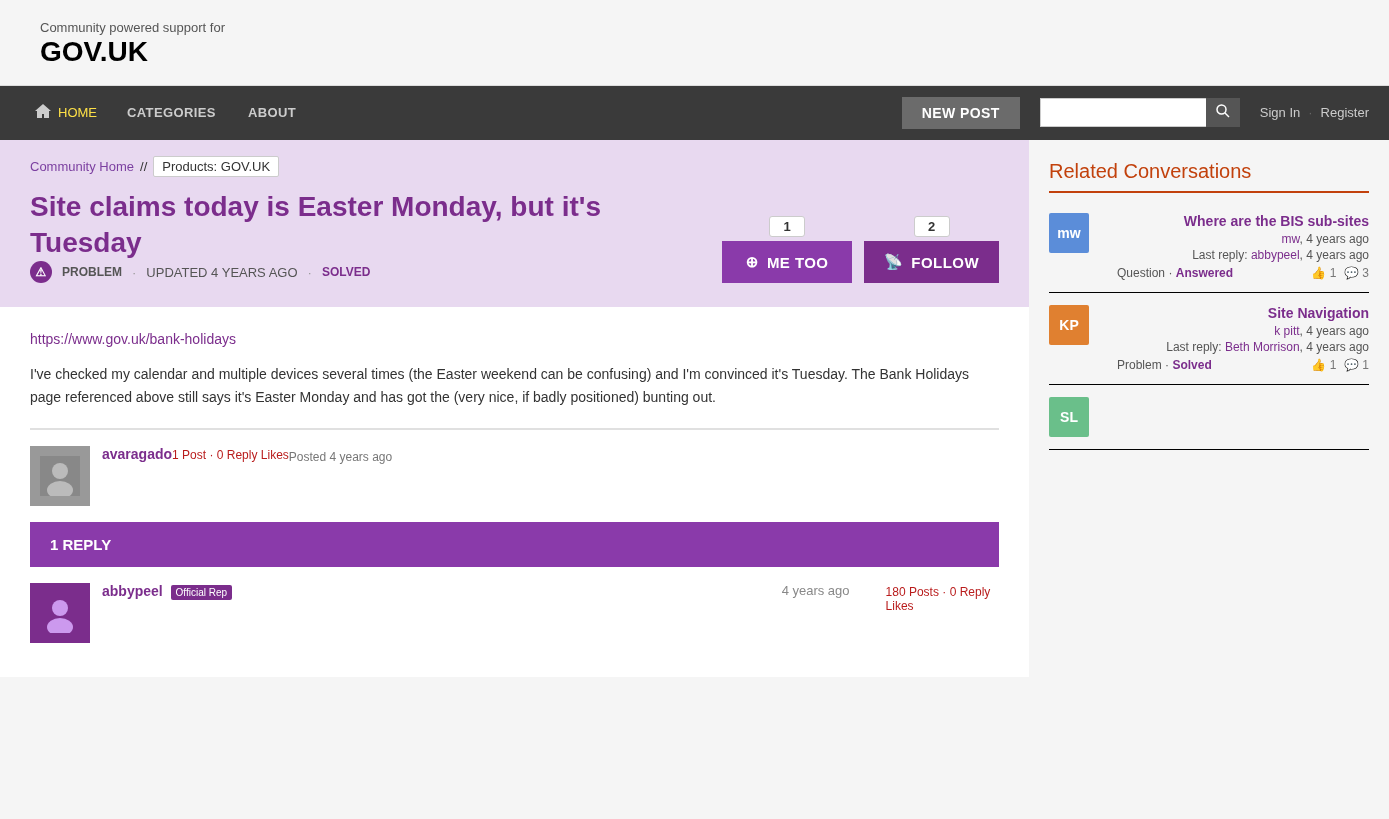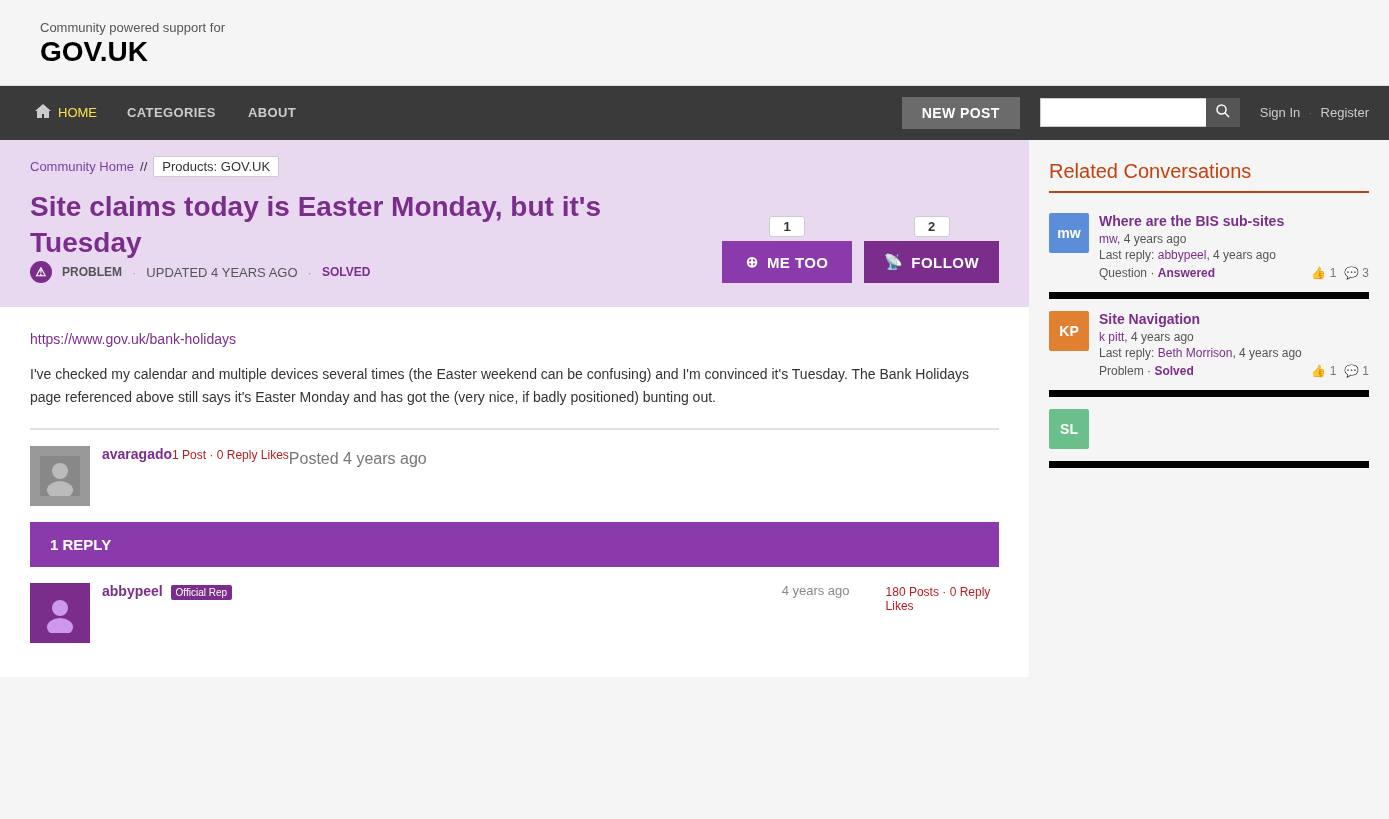--- a/index.html
+++ b/index.html
@@ -225,21 +225,21 @@
       flex-shrink: 0;
       display: flex;
       align-items: center;
       justify-content: center;
       color: #fff;
       font-size: 22px;
     }
     .user-info { display: flex; flex-direction: row; }
     .user-name { color: #7b2d8c; font-weight: bold; font-size: 14px; text-decoration: none; }
     .user-stats { font-size: 12px; color: #b91c1c; margin-top: 2px; }
-    .user-posted { font-size: 16px; color: #777; margin-top: 4px; }
+    .user-posted { font-size: 12px; color: #777; margin-top: 4px; }
 
     
     .reply-bar {
       background: #8a3aaa;
       color: #fff;
       padding: 14px 20px;
       font-size: 15px;
       font-weight: bold;
       cursor: pointer;
       border: none;
@@ -277,23 +277,24 @@
     .related-conversations h2 {
       font-size: 20px;
       font-weight: normal;
       color: #c2410c;
       margin-bottom: 8px;
       padding-bottom: 8px;
       border-bottom: 2px solid #c2410c;
     }
     .related-item {
       display: flex;
-      gap: 10px;
+      gap: 28px;
       padding: 12px 0;
-      border-bottom: 7px solid #000000;
+      border-bottom: 1px solid #000000;
+      text-align: right;
     }
     .related-avatar {
       width: 40px;
       height: 40px;
       border-radius: 2px;
       flex-shrink: 0;
       display: flex;
       align-items: center;
       justify-content: center;
       font-size: 14px;

